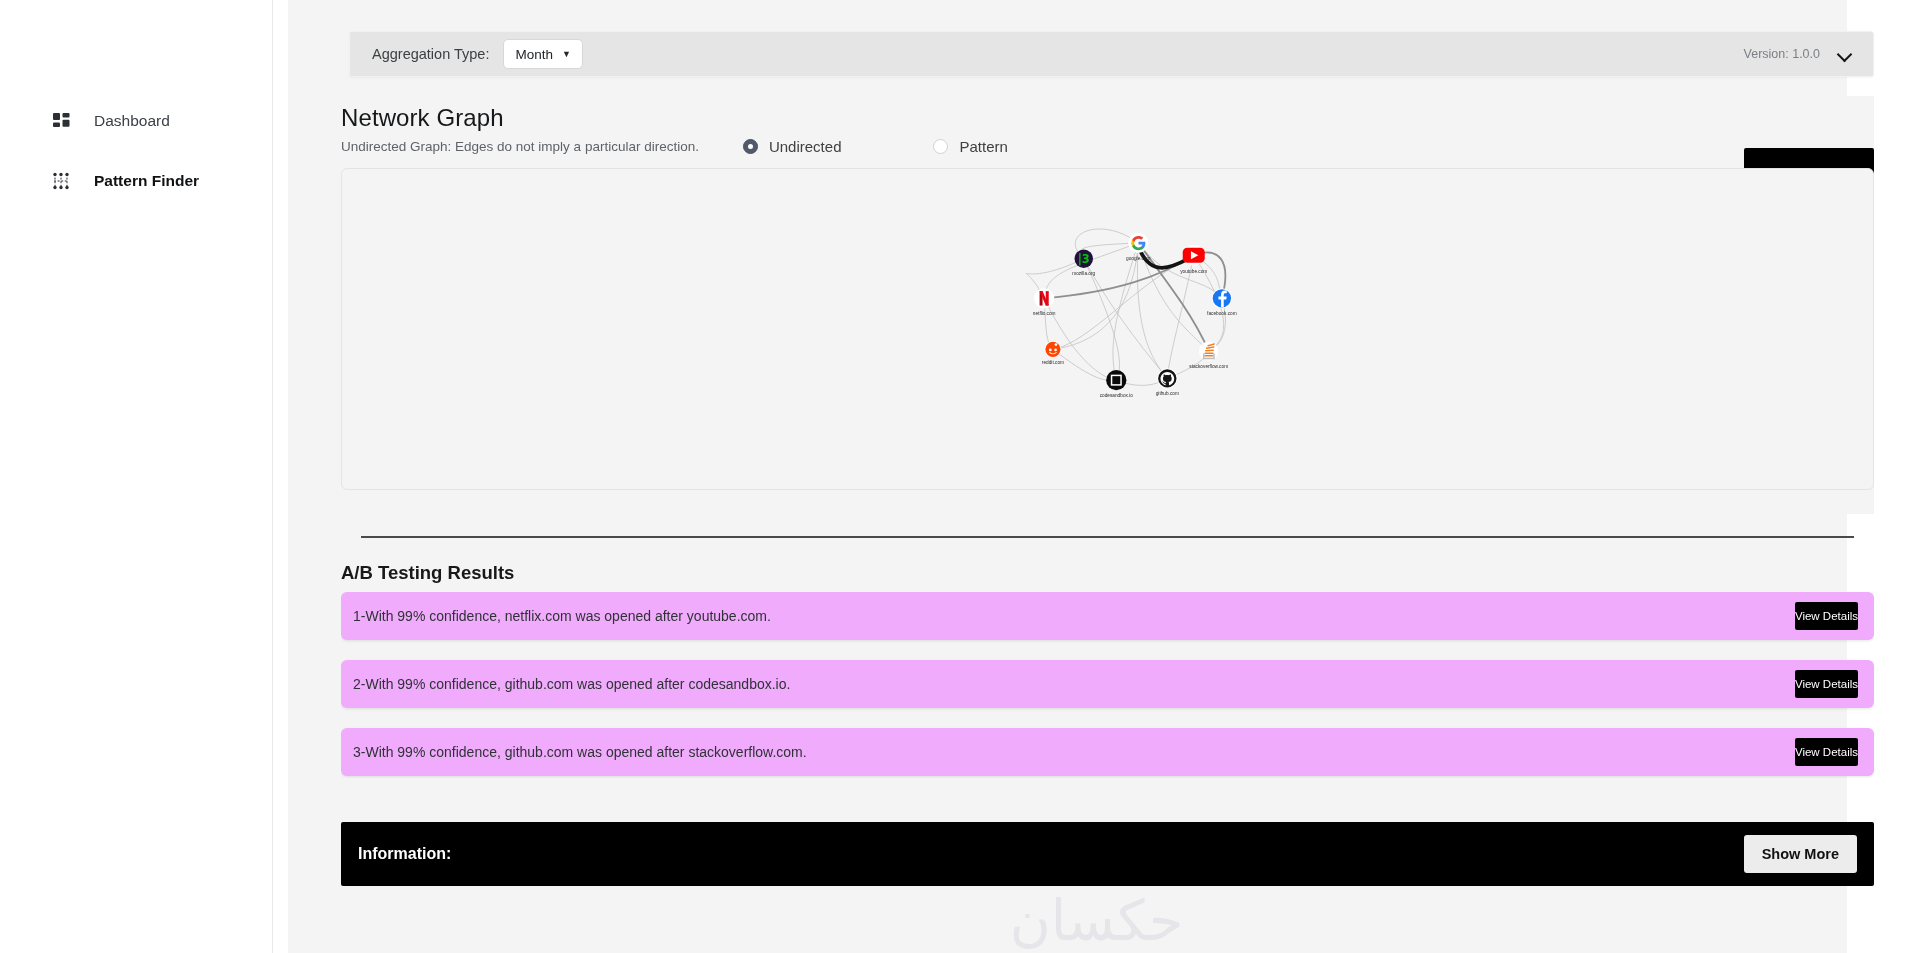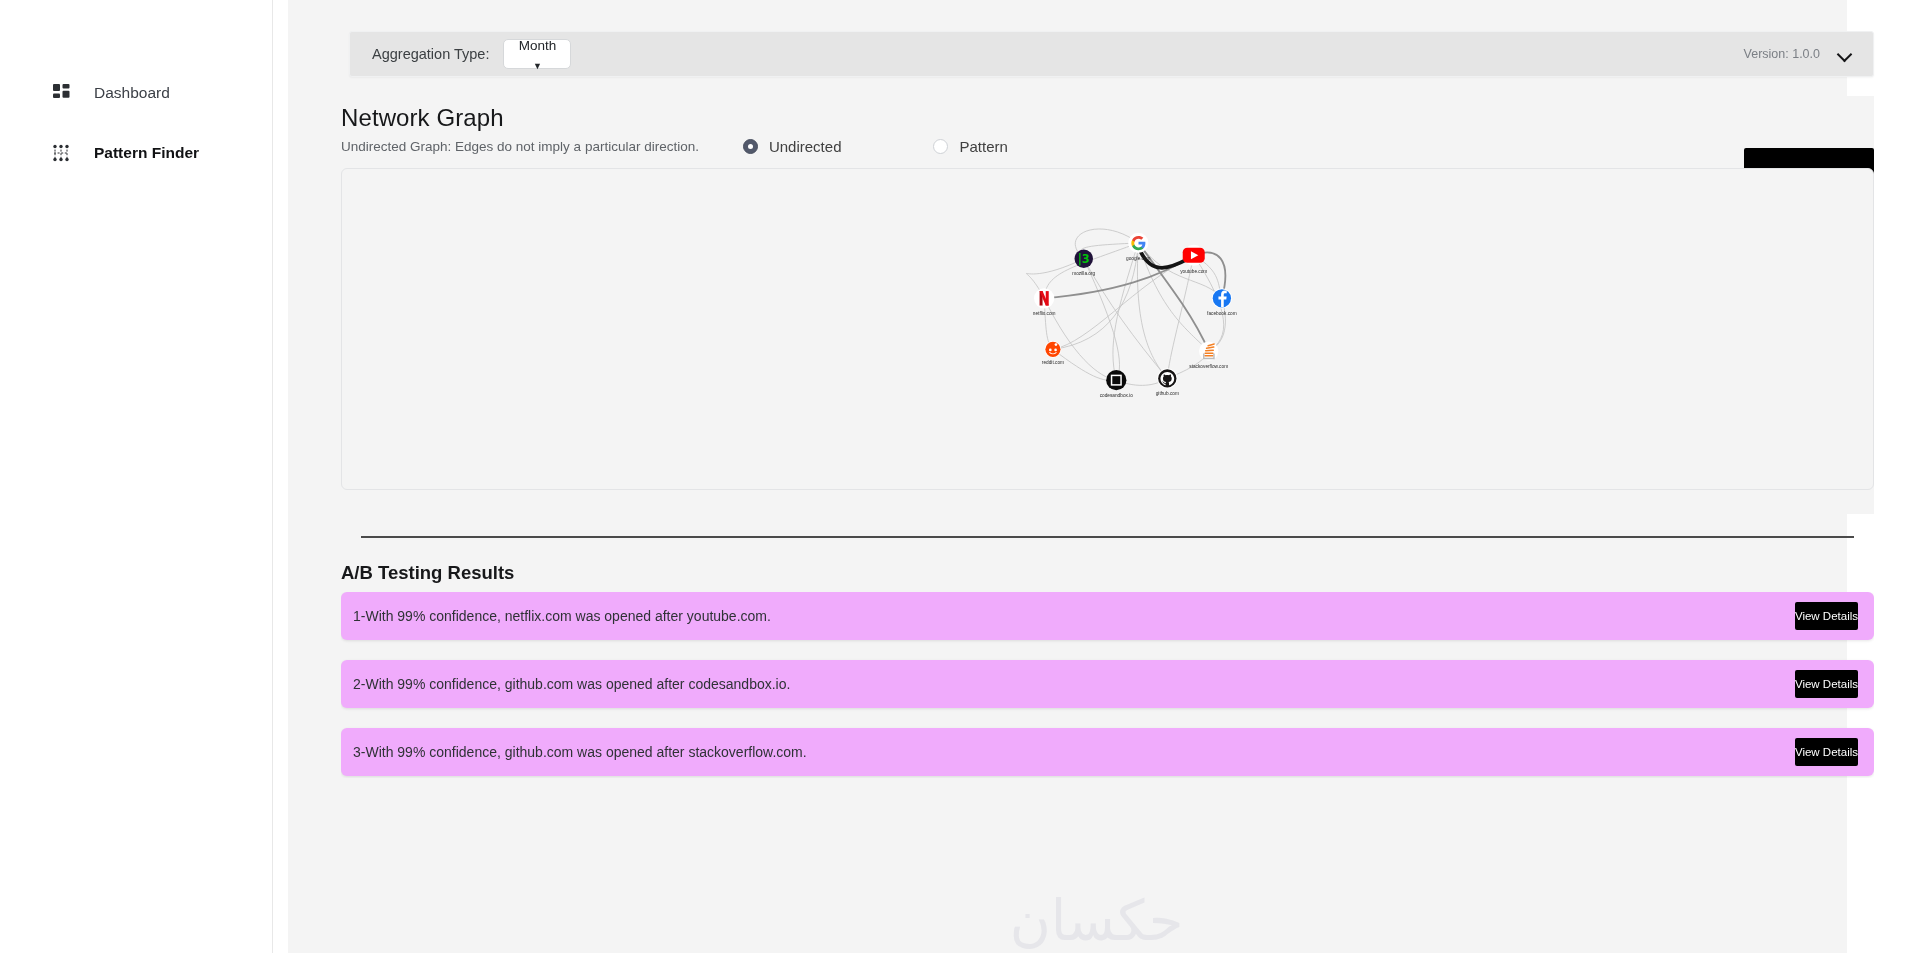--- a/index.html
+++ b/index.html
@@ -32,21 +32,21 @@
     left: 19.7px; top: 20px; border-radius: 2px;
     transform-origin: top center; transform: rotate(-38deg);
   }
   .brand-name {
     margin-left: 30px; font-size: 21px; font-weight: bold; color: #1d1d20;
     letter-spacing: .2px;
   }
 
   .nav { margin-top: 50px; }
   .nav-item {
-    display: flex; align-items: flex-start; height: 46px;
+    display: flex; align-items: flex-end; height: 46px;
     padding-left: 48px; cursor: pointer;
   }
   .nav-icon { width: 26px; flex: 0 0 26px; display: flex; align-items:center; justify-content:center; }
   .nav-label { margin-left: 20px; font-size: 15.5px; color: #3b3f46; white-space: nowrap; }
   .nav-item.active .nav-label { font-weight: bold; color: #111214; }
   .nav-item:nth-child(1) { margin-bottom: 14px; }
   .nav-item:nth-child(2) { margin-bottom: 14px; }
 
   
   .main {
@@ -69,21 +69,21 @@
     position: absolute; left: 76px; top: 31px; right: 46px; height: 46px;
     background: #e5e5e5; border: 1px solid #f0f1f2; border-radius: 3px;
     display: flex; align-items: center; padding: 0 22px;
     box-shadow: 0 1px 2px rgba(0,0,0,.04);
   }
   .agg-label { font-size: 14.5px; color: #3c4043; }
   .agg-select {
     margin-left: 14px; height: 30px; min-width: 68px;
     border: 1px solid #d6d8da; border-radius: 5px; background: #fff;
     display: flex; align-items: center; justify-content: center; gap: 9px;
-    padding: 0 11px; font-size: 13.5px; color: #23262a; cursor: pointer; flex-direction: column;
+    padding: 0 11px; font-size: 13.5px; color: #23262a; cursor: pointer;
   }
   .caret-sm { font-size: 9px; color: #23262a; line-height: 1; }
   .topbar-right { margin-left: auto; display: flex; align-items: center; gap: 18px; }
   .version-text { font-size: 12.5px; color: #7b7f85; }
   .chev {
     width: 13px; height: 13px; position: relative; cursor: pointer;
   }
   .chev::before {
     content: ""; position: absolute; left: 1px; top: 1px;
     width: 9px; height: 9px;
@@ -381,16 +381,20 @@
         <span class="ab-text">2-With 99% confidence, github.com was opened after codesandbox.io.</span>
         <button class="view-btn">View Details</button>
       </div>
       <div class="ab-item">
         <span class="ab-text">3-With 99% confidence, github.com was opened after stackoverflow.com.</span>
         <button class="view-btn">View Details</button>
       </div>
 
     </div>
 
+    <div class="info-bar">
+      <span class="info-label">Information:</span>
+      <button class="show-more-btn">Show More</button>
+    </div>
 
     <div class="watermark">حکسان</div>
   </section>
 </div>
 
 </body></html>

